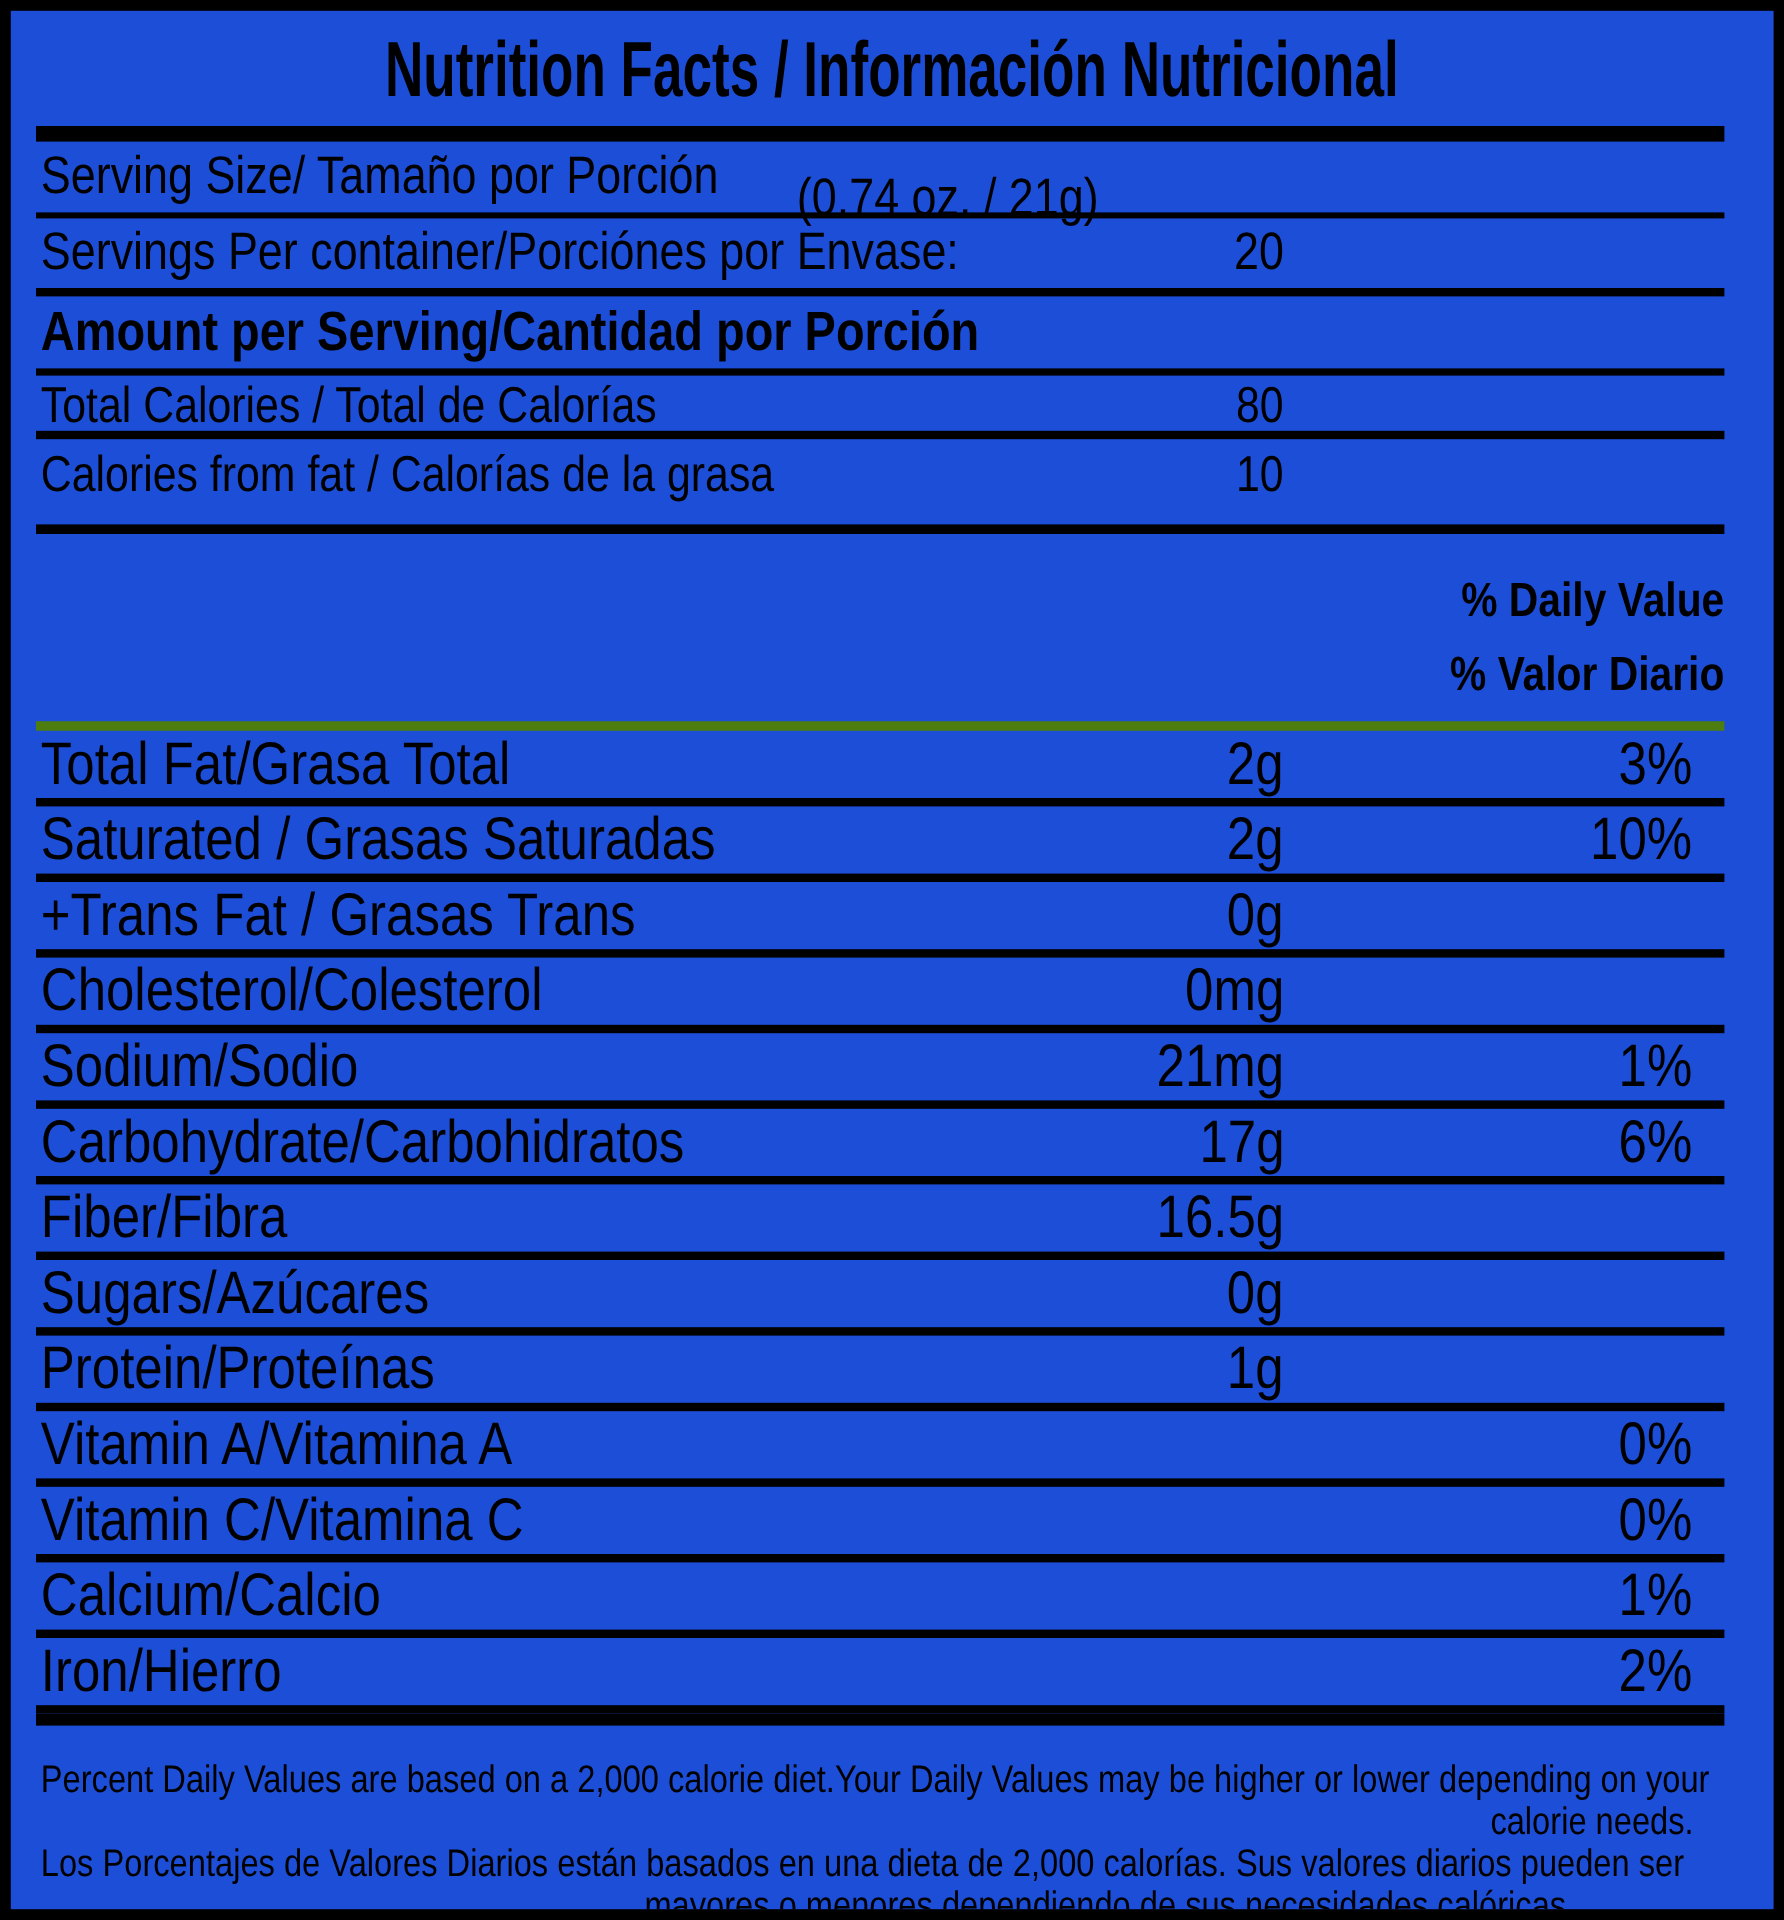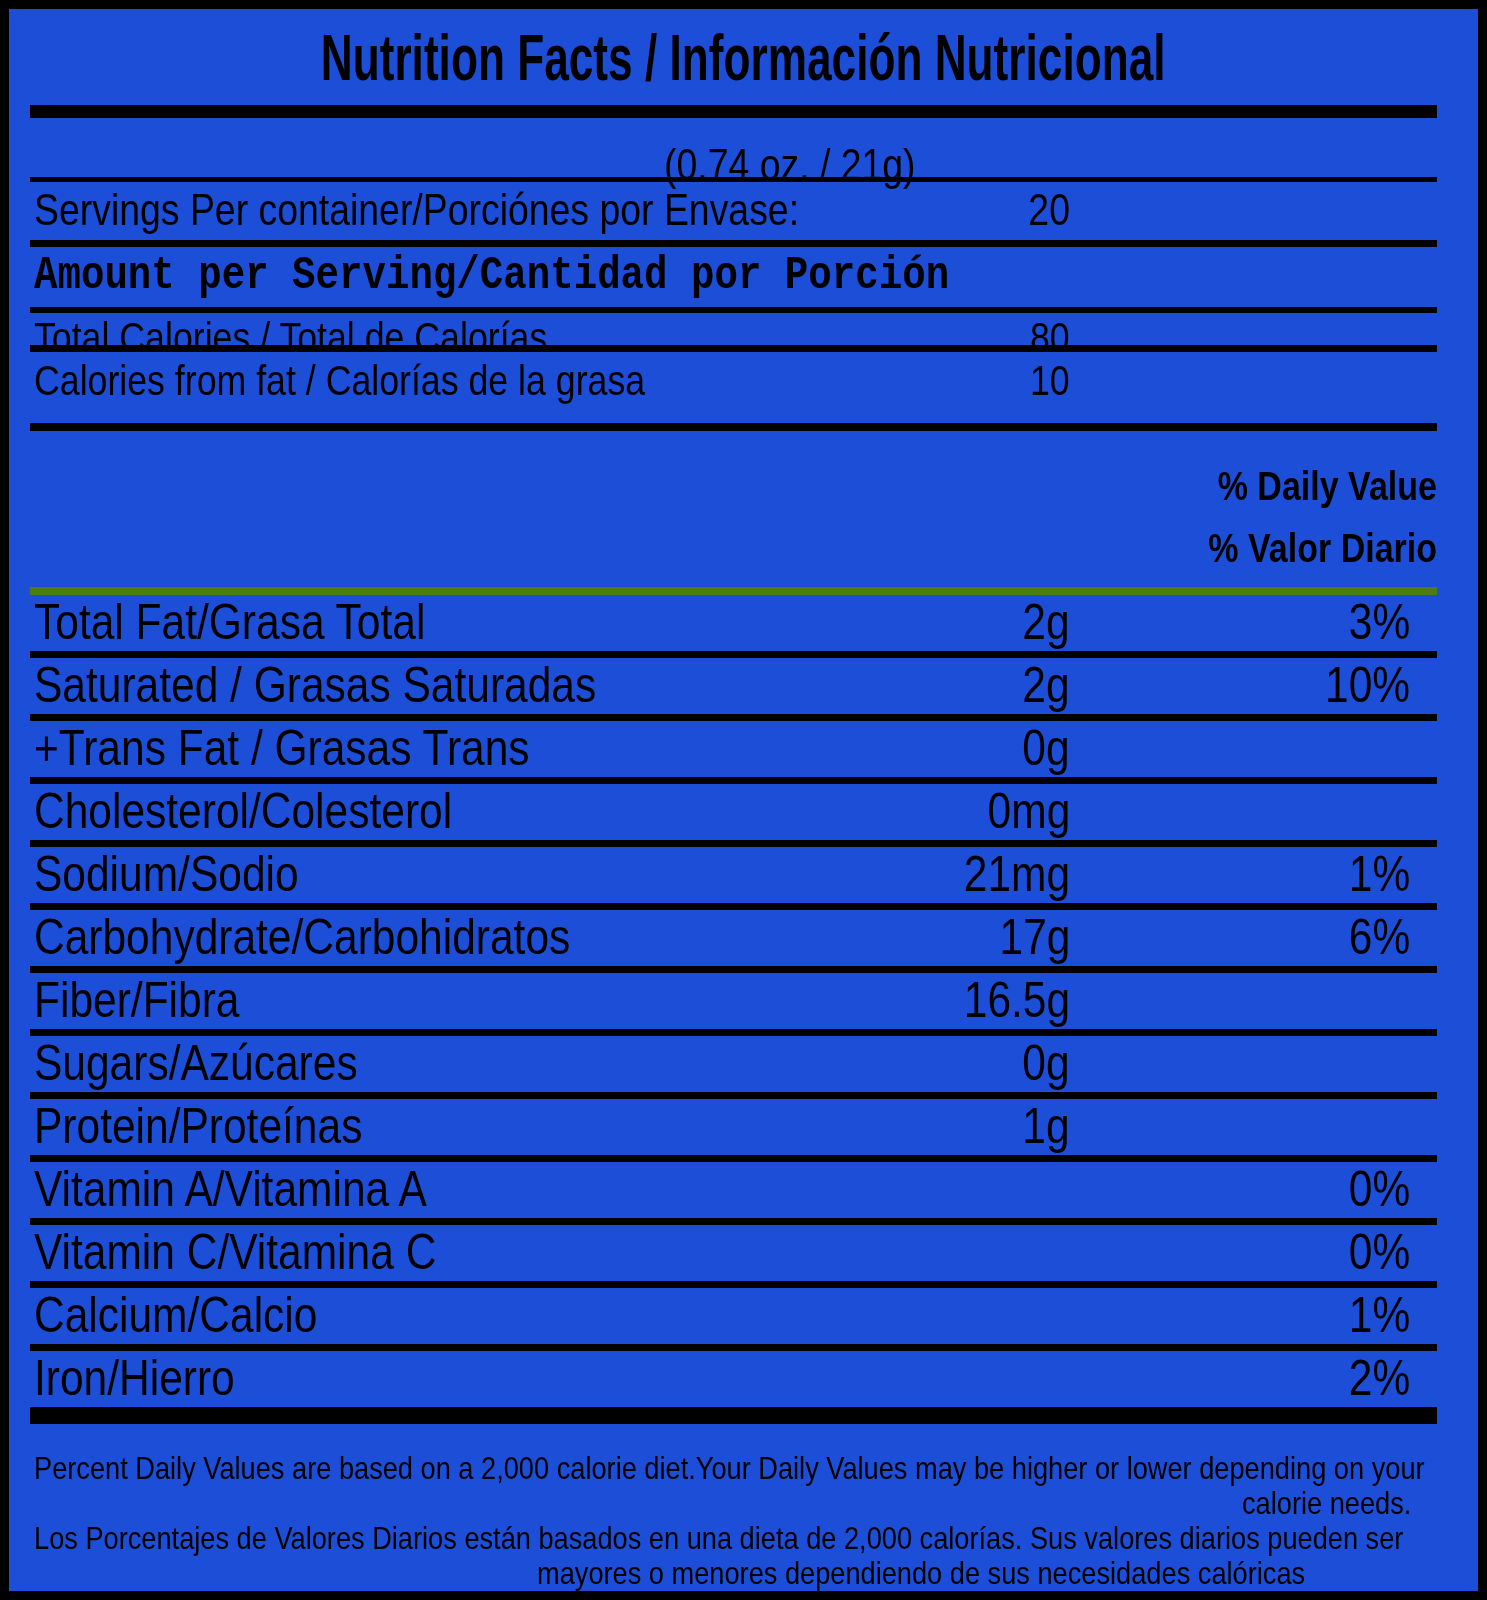--- a/index.html
+++ b/index.html
@@ -28,22 +28,22 @@
   .bar-footer{height:10px;}
 
   .row{position:relative;box-sizing:border-box;border-bottom:7px solid #000;}
   .row .lbl{position:absolute;left:4px;top:0;}
   .amt{position:absolute;left:0;top:0;width:1040px;text-align:right;}
   .pct{position:absolute;left:0;top:0;width:1380px;text-align:right;}
 
   .r-serving{height:64px;line-height:57px;font-size:44px;border-bottom-width:5px;}
   .sv{position:absolute;left:634px;top:0;margin-top:18px;}
   .r-servings{height:65px;line-height:56px;font-size:44px;border-bottom-width:7px;text-decoration:underline;}
-  .r-amount-header{height:66px;line-height:58px;font-size:46px;font-weight:bold;border-bottom-width:6px;font-family:Liberation Mono, monospace;}
-  .r-totcal{height:39px;line-height:49px;font-size:42px;border-bottom-width:7px;}
+  .r-amount-header{height:66px;line-height:58px;font-size:46px;font-weight:bold;border-bottom-width:6px;}
+  .r-totcal{height:53px;line-height:49px;font-size:42px;border-bottom-width:7px;}
   .r-calfat{height:79px;line-height:58px;font-size:42px;border-bottom-width:8px;}
 
   .dv-block{height:164px;box-sizing:border-box;border-bottom:8px solid #4d7c0f;padding-top:24px;}
   .dv-line{line-height:62px;font-size:40px;font-weight:bold;text-align:right;}
   .dv-line .cxr{padding-right:0;}
   .dv-pad{width:1380px;text-align:right;}
 
   .nrow{height:63px;line-height:55px;font-size:50px;border-bottom-width:7px;}
 
   .footer{padding:27px 0 0 4px;font-size:32px;text-align:right;}
@@ -54,20 +54,21 @@
 
 <div class="label">
 
   <div class="title-block">
     <span class="cxt">Nutrition Facts / Información Nutricional</span>
   </div>
 
   <div class="inner bar bar-title"></div>
 
   <div class="inner row r-serving">
+    <span class="lbl"><span class="cx">Serving Size/ Tamaño por Porción</span></span>
     <span class="sv"><span class="cx">(0.74 oz. / 21g)</span></span>
   </div>
 
   <div class="inner row r-servings">
     <span class="lbl"><span class="cx">Servings Per container/Porciónes por Envase:</span></span>
     <span class="amt"><span class="cxr">20</span></span>
   </div>
 
   <div class="inner row r-amount-header">
     <span class="lbl"><span class="cx">Amount per Serving/Cantidad por Porción</span></span>

